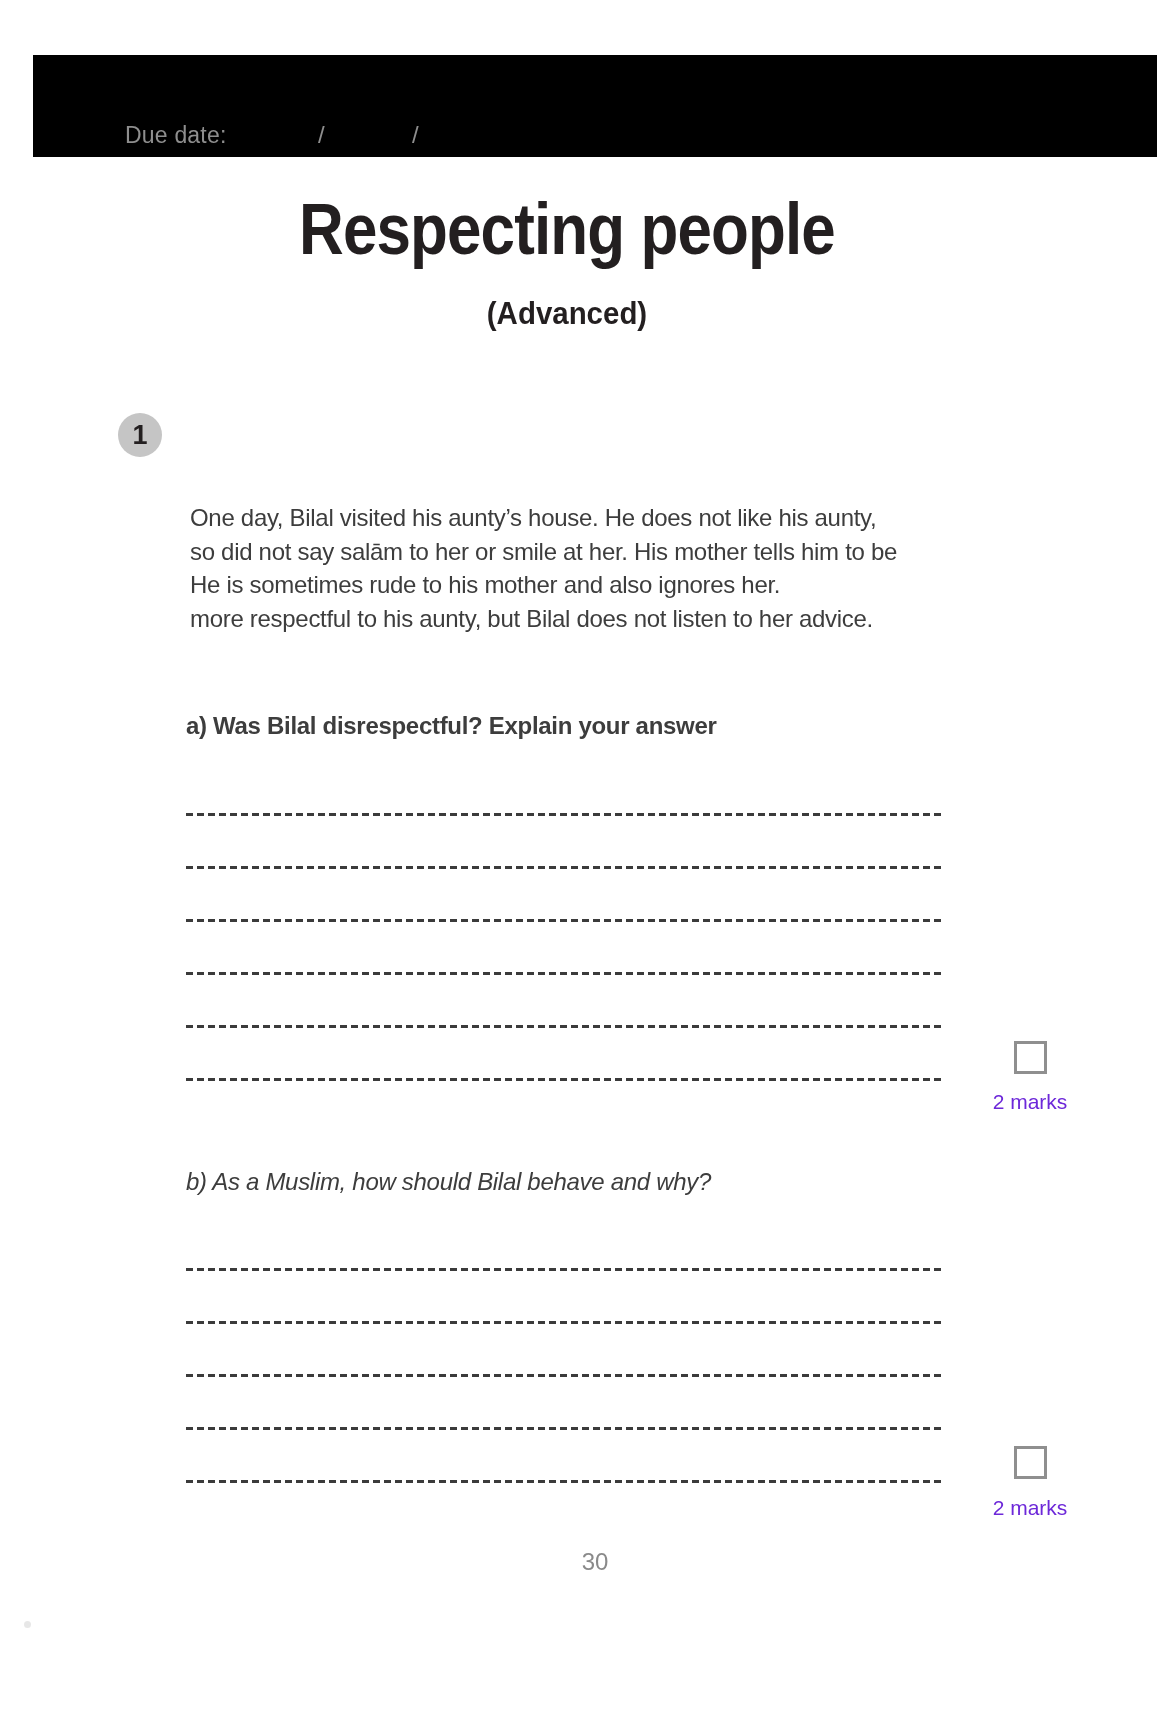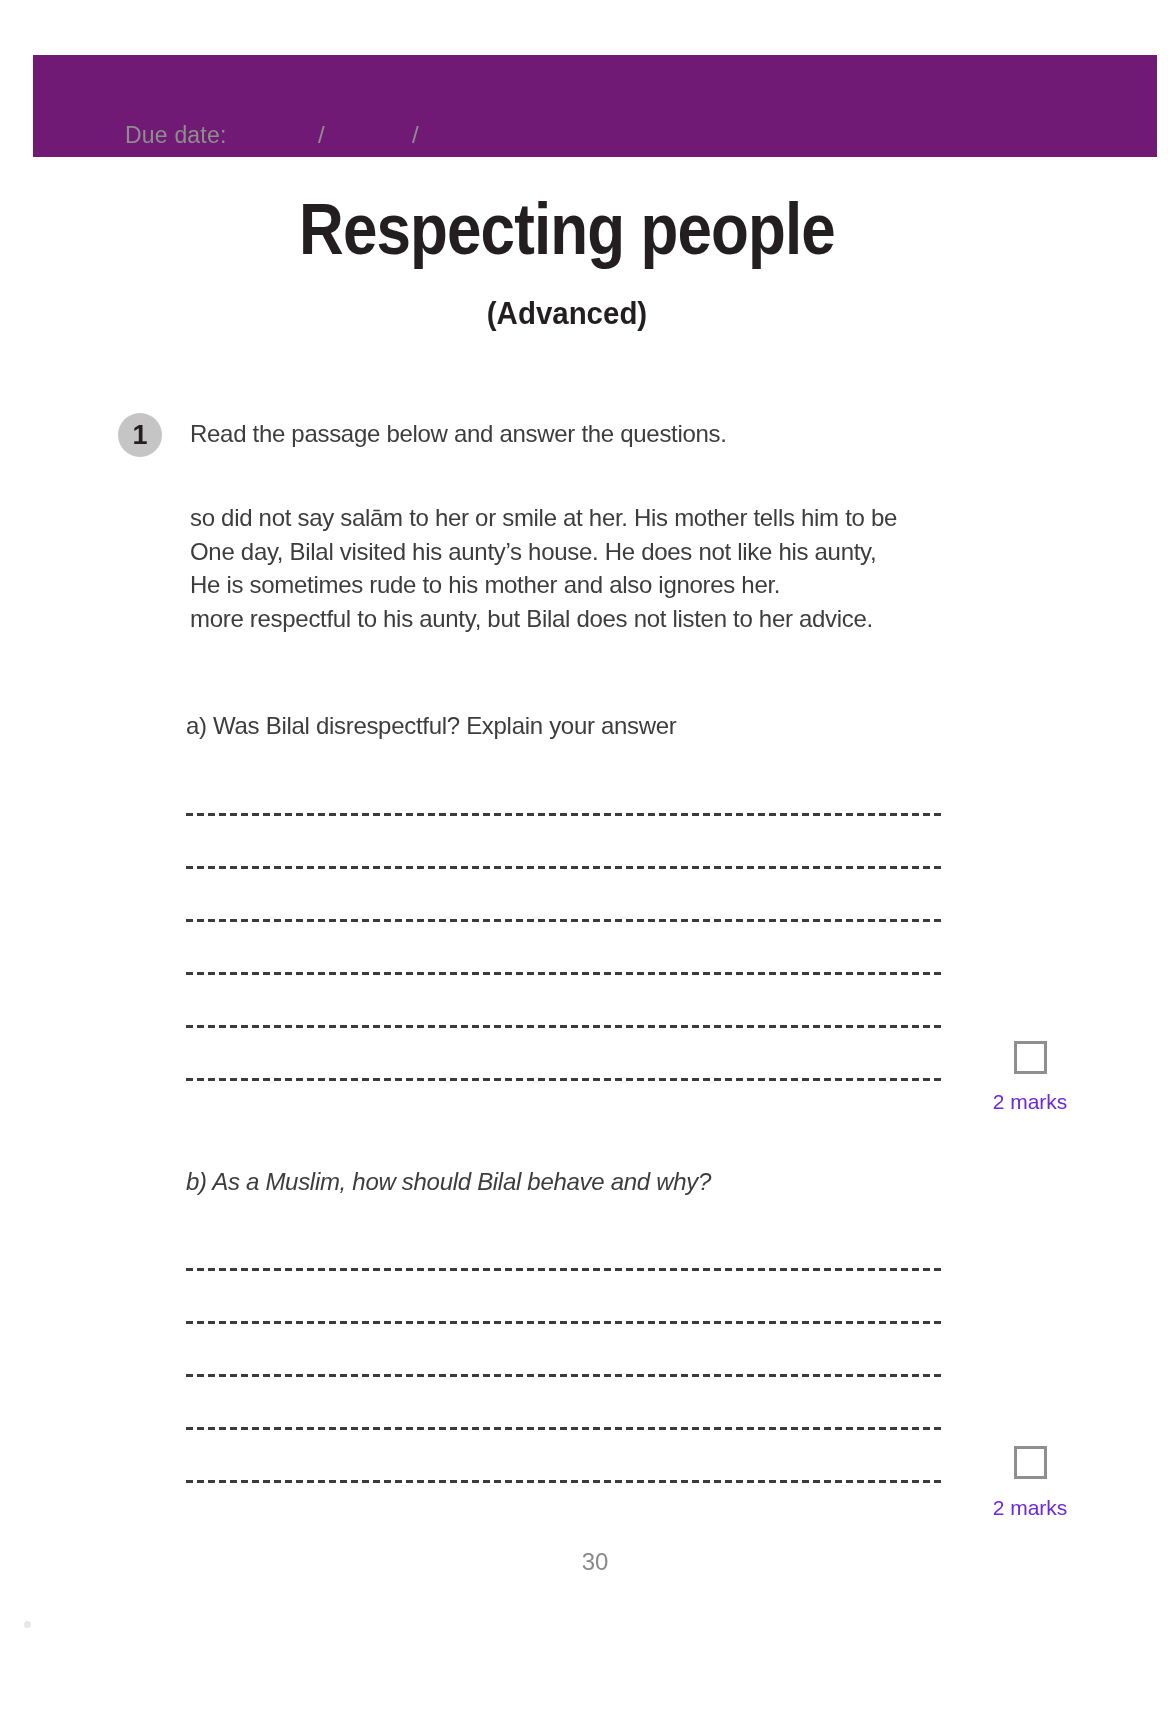--- a/index.html
+++ b/index.html
@@ -6,21 +6,21 @@
   .page{
     position:relative;
     width:1168px;height:1721px;
     background:#ffffff;
     font-family:"Liberation Sans", sans-serif;
     overflow:hidden;
   }
   
   .band{
     position:absolute;left:33px;top:55px;width:1124px;height:102px;
-    background:#701a75;
+    background:#000000;
   }
   .due-label{
     position:absolute;left:92px;bottom:8px;
     font-size:23px;color:#8e8e8e;letter-spacing:.2px;
   }
   .slash{
     position:absolute;bottom:8px;font-size:24px;color:#8e8e8e;
   }
   .slash.s1{left:285px;}
   .slash.s2{left:379px;}
@@ -47,21 +47,21 @@
   .badge span{font-size:27px;font-weight:bold;color:#231f20;}
 
   .body-text{color:#3d3d3d;font-size:24px;letter-spacing:-.3px;}
 
   .instruction{position:absolute;left:190px;top:420px;white-space:nowrap;}
 
   .passage{position:absolute;left:190px;top:501px;line-height:33.5px;}
   .passage div{white-space:nowrap;}
 
   .part-label{position:absolute;white-space:nowrap;}
-  .part-a-label{left:186px;top:712px;}
+  .part-a-label{left:186px;top:712px;font-weight:bold;}
   .part-b-label{left:186px;top:1168px;font-style:italic;}
 
   
   .lines{position:absolute;left:186px;width:757px;}
   .lines-a{top:813px;}
   .lines-b{top:1268px;}
   .dash-line{
     height:3px;margin-bottom:50px;
     background:repeating-linear-gradient(90deg,#3b3b3b 0 7px,transparent 7px 11px);
   }
@@ -101,25 +101,24 @@
     <span class="slash s2">/</span>
   </div>
 
   <div class="title">Respecting people</div>
   <div class="subtitle">(Advanced)</div>
 
   <div class="badge">
     <span>1</span>
   </div>
 
-  <div class="instruction body-text">Read the passage below and answer the questions.</div>
 
   <div class="passage body-text">
+      <div class="passage-line">One day, Bilal visited his aunty’s house. He does not like his aunty,</div>
       <div class="passage-line">so did not say salām to her or smile at her. His mother tells him to be</div>
-      <div class="passage-line">One day, Bilal visited his aunty’s house. He does not like his aunty,</div>
       <div class="passage-line">He is sometimes rude to his mother and also ignores her.</div>
       <div class="passage-line">more respectful to his aunty, but Bilal does not listen to her advice.</div>
     </div>
 
   <div class="part-label part-a-label body-text">a) Was Bilal disrespectful? Explain your answer</div>
 
   <div class="lines lines-a">
       <div class="dash-line"></div>
       <div class="dash-line"></div>
       <div class="dash-line"></div>

